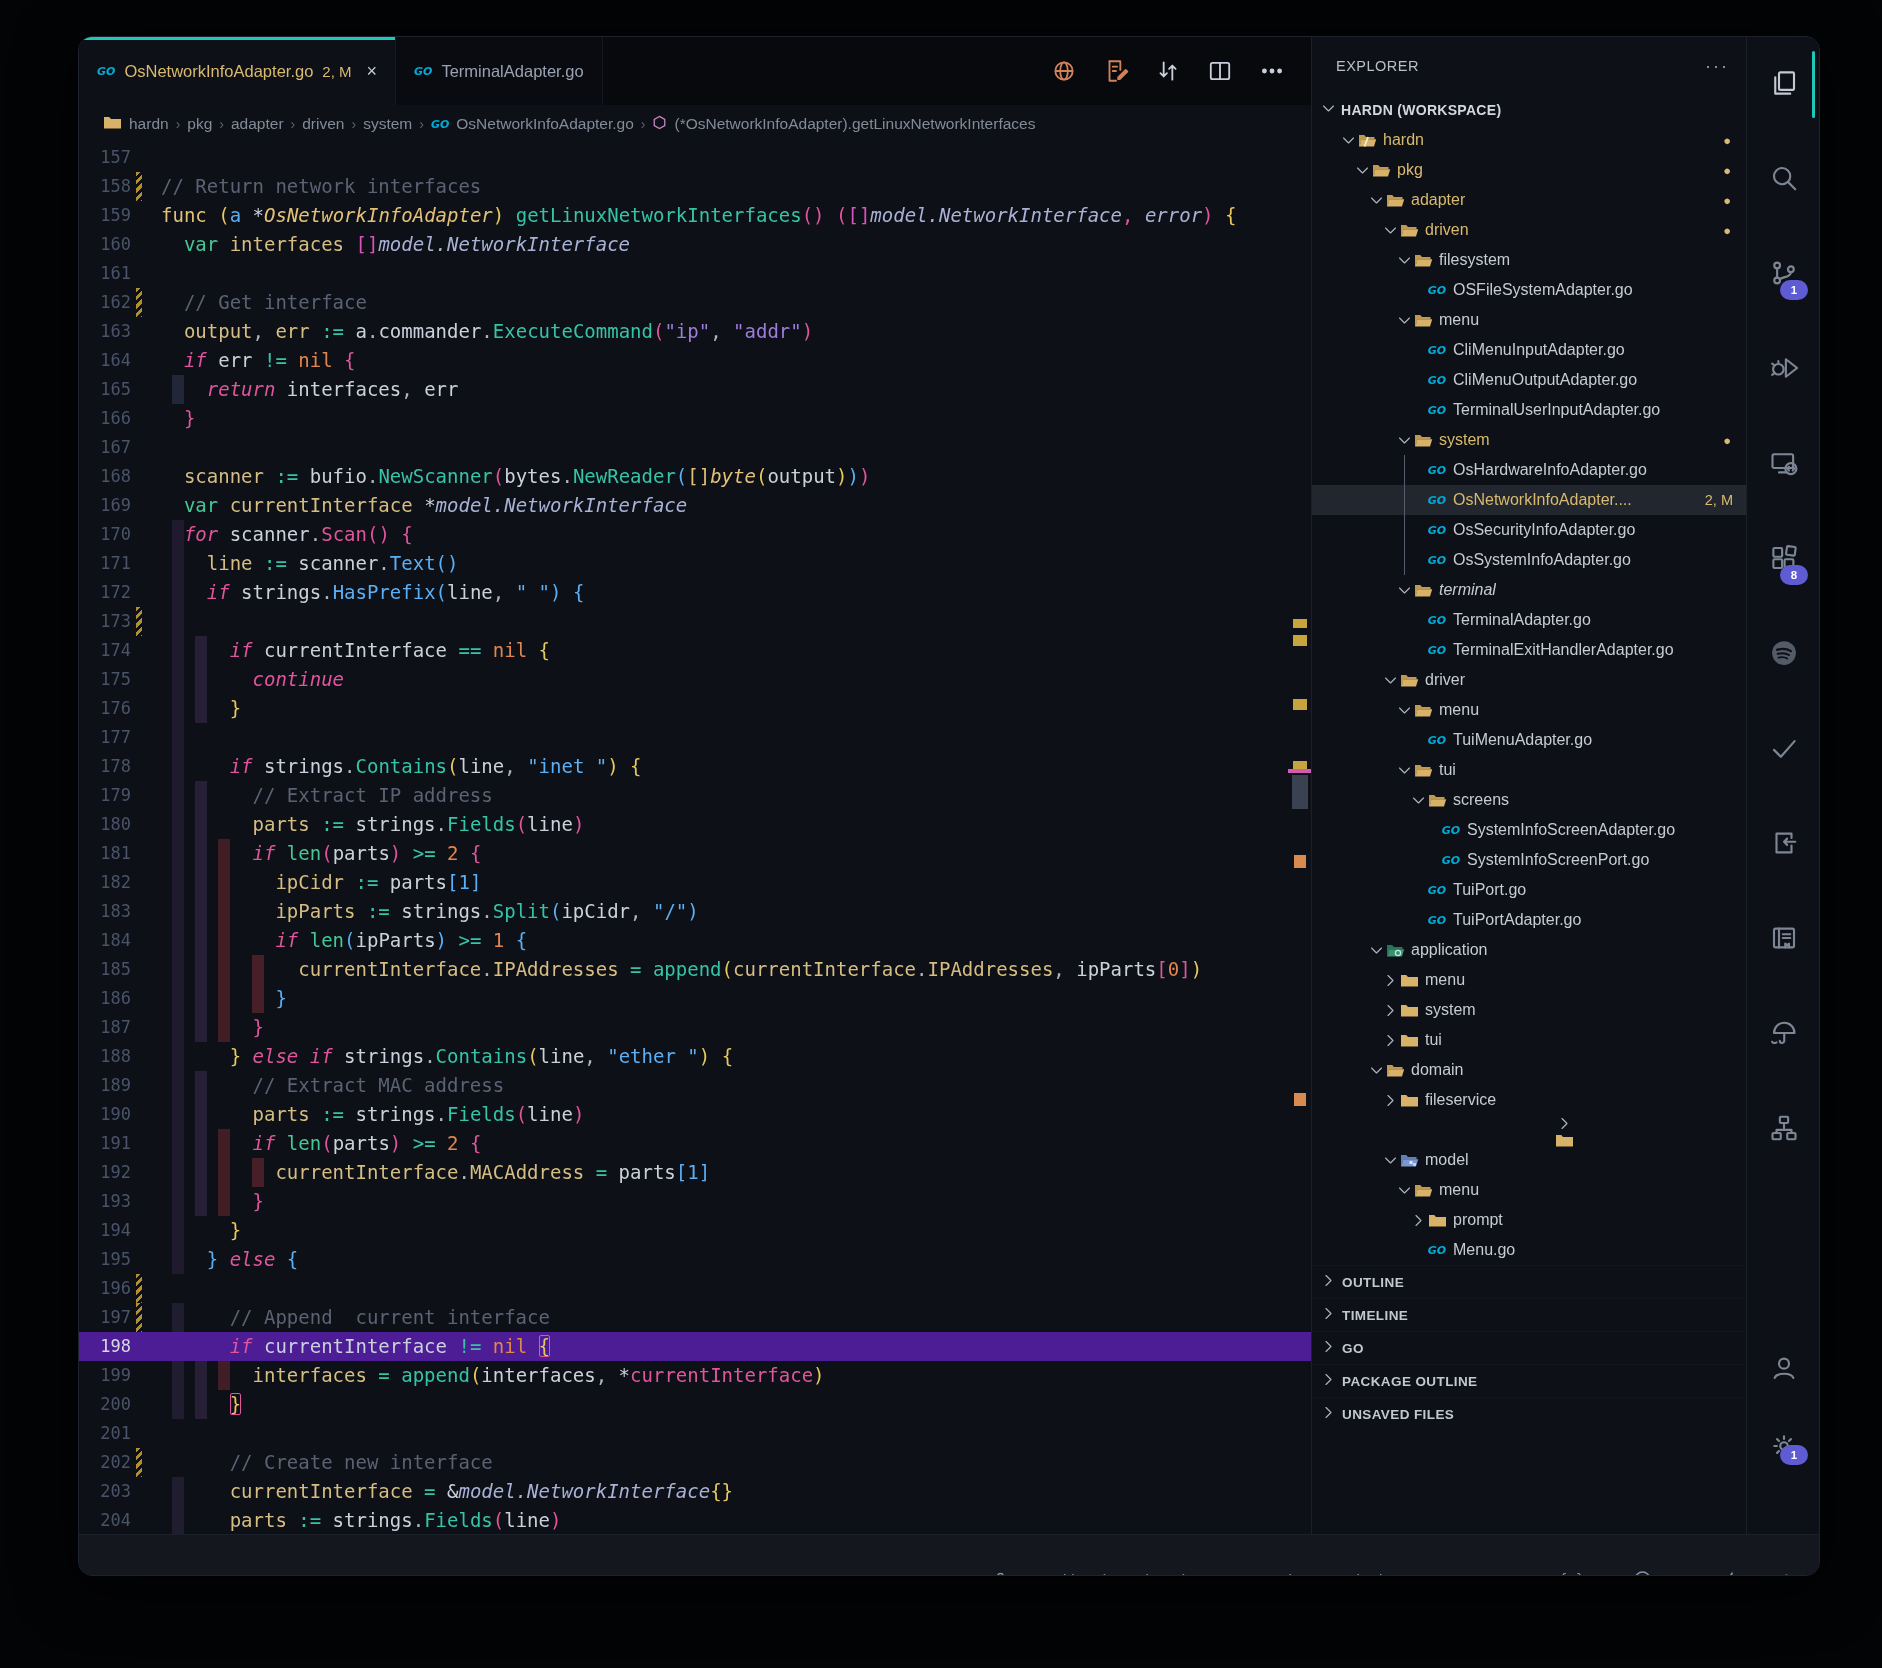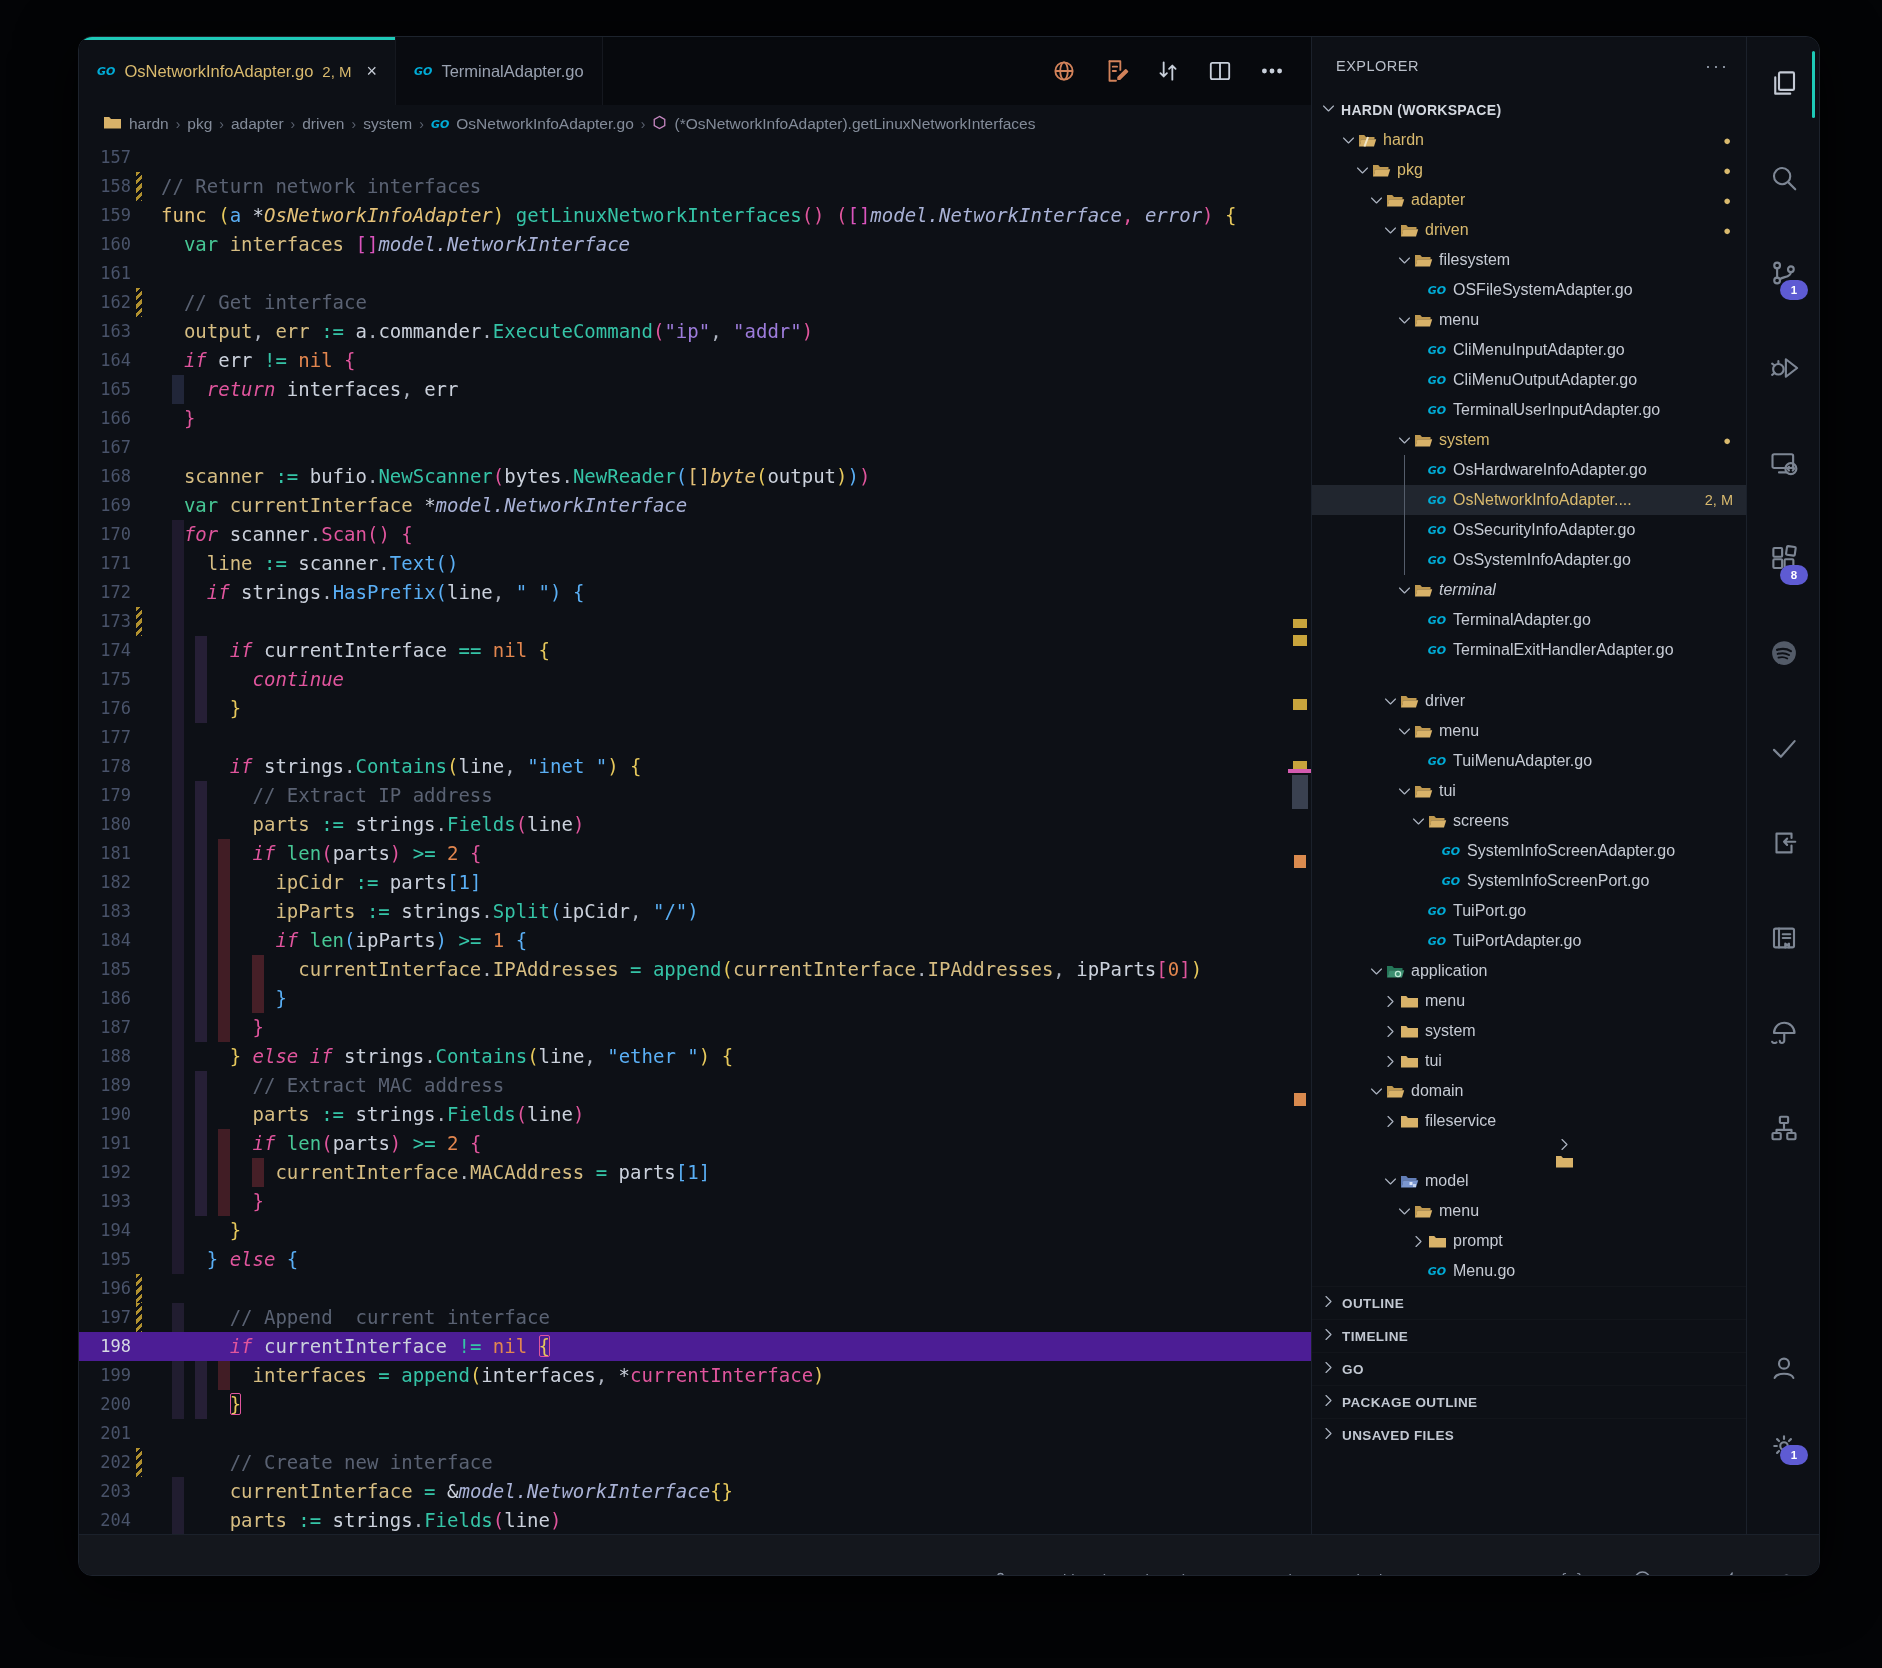--- a/index.html
+++ b/index.html
@@ -428,21 +428,21 @@
           </span>
           <span class="lbl">TerminalAdapter.go</span>
         </div>
         <div class="trow" style="padding-left: 98px;">
           <span class="chsp"></span>
           <span class="ficon">
             <span class="goicon">GO</span>
           </span>
           <span class="lbl">TerminalExitHandlerAdapter.go</span>
         </div>
-        <div class="trow" style="padding-left: 70px; margin-top: 21px;">
+        <div class="trow" style="padding-left: 70px;">
           <span class="chev">
             <svg width="17" height="17" viewBox="0 0 24 24" fill="none" stroke="#AAB2BF" stroke-width="1.7" stroke-linecap="round" stroke-linejoin="round">
               <path d="M5 8.5l7 7 7-7"></path>
             </svg>
           </span>
           <span class="ficon">
             <svg width="19" height="17" viewBox="0 0 19 16">
               <path d="M1 2.5h5.2l1.8 2h8.5v2.3H3.6L1.8 14H1z" fill="rgb(191,153,80)"></path>
               <path d="M3.4 6.8h14.8l-2.2 7.2H1.6z" fill="#D8B269"></path>
             </svg>

